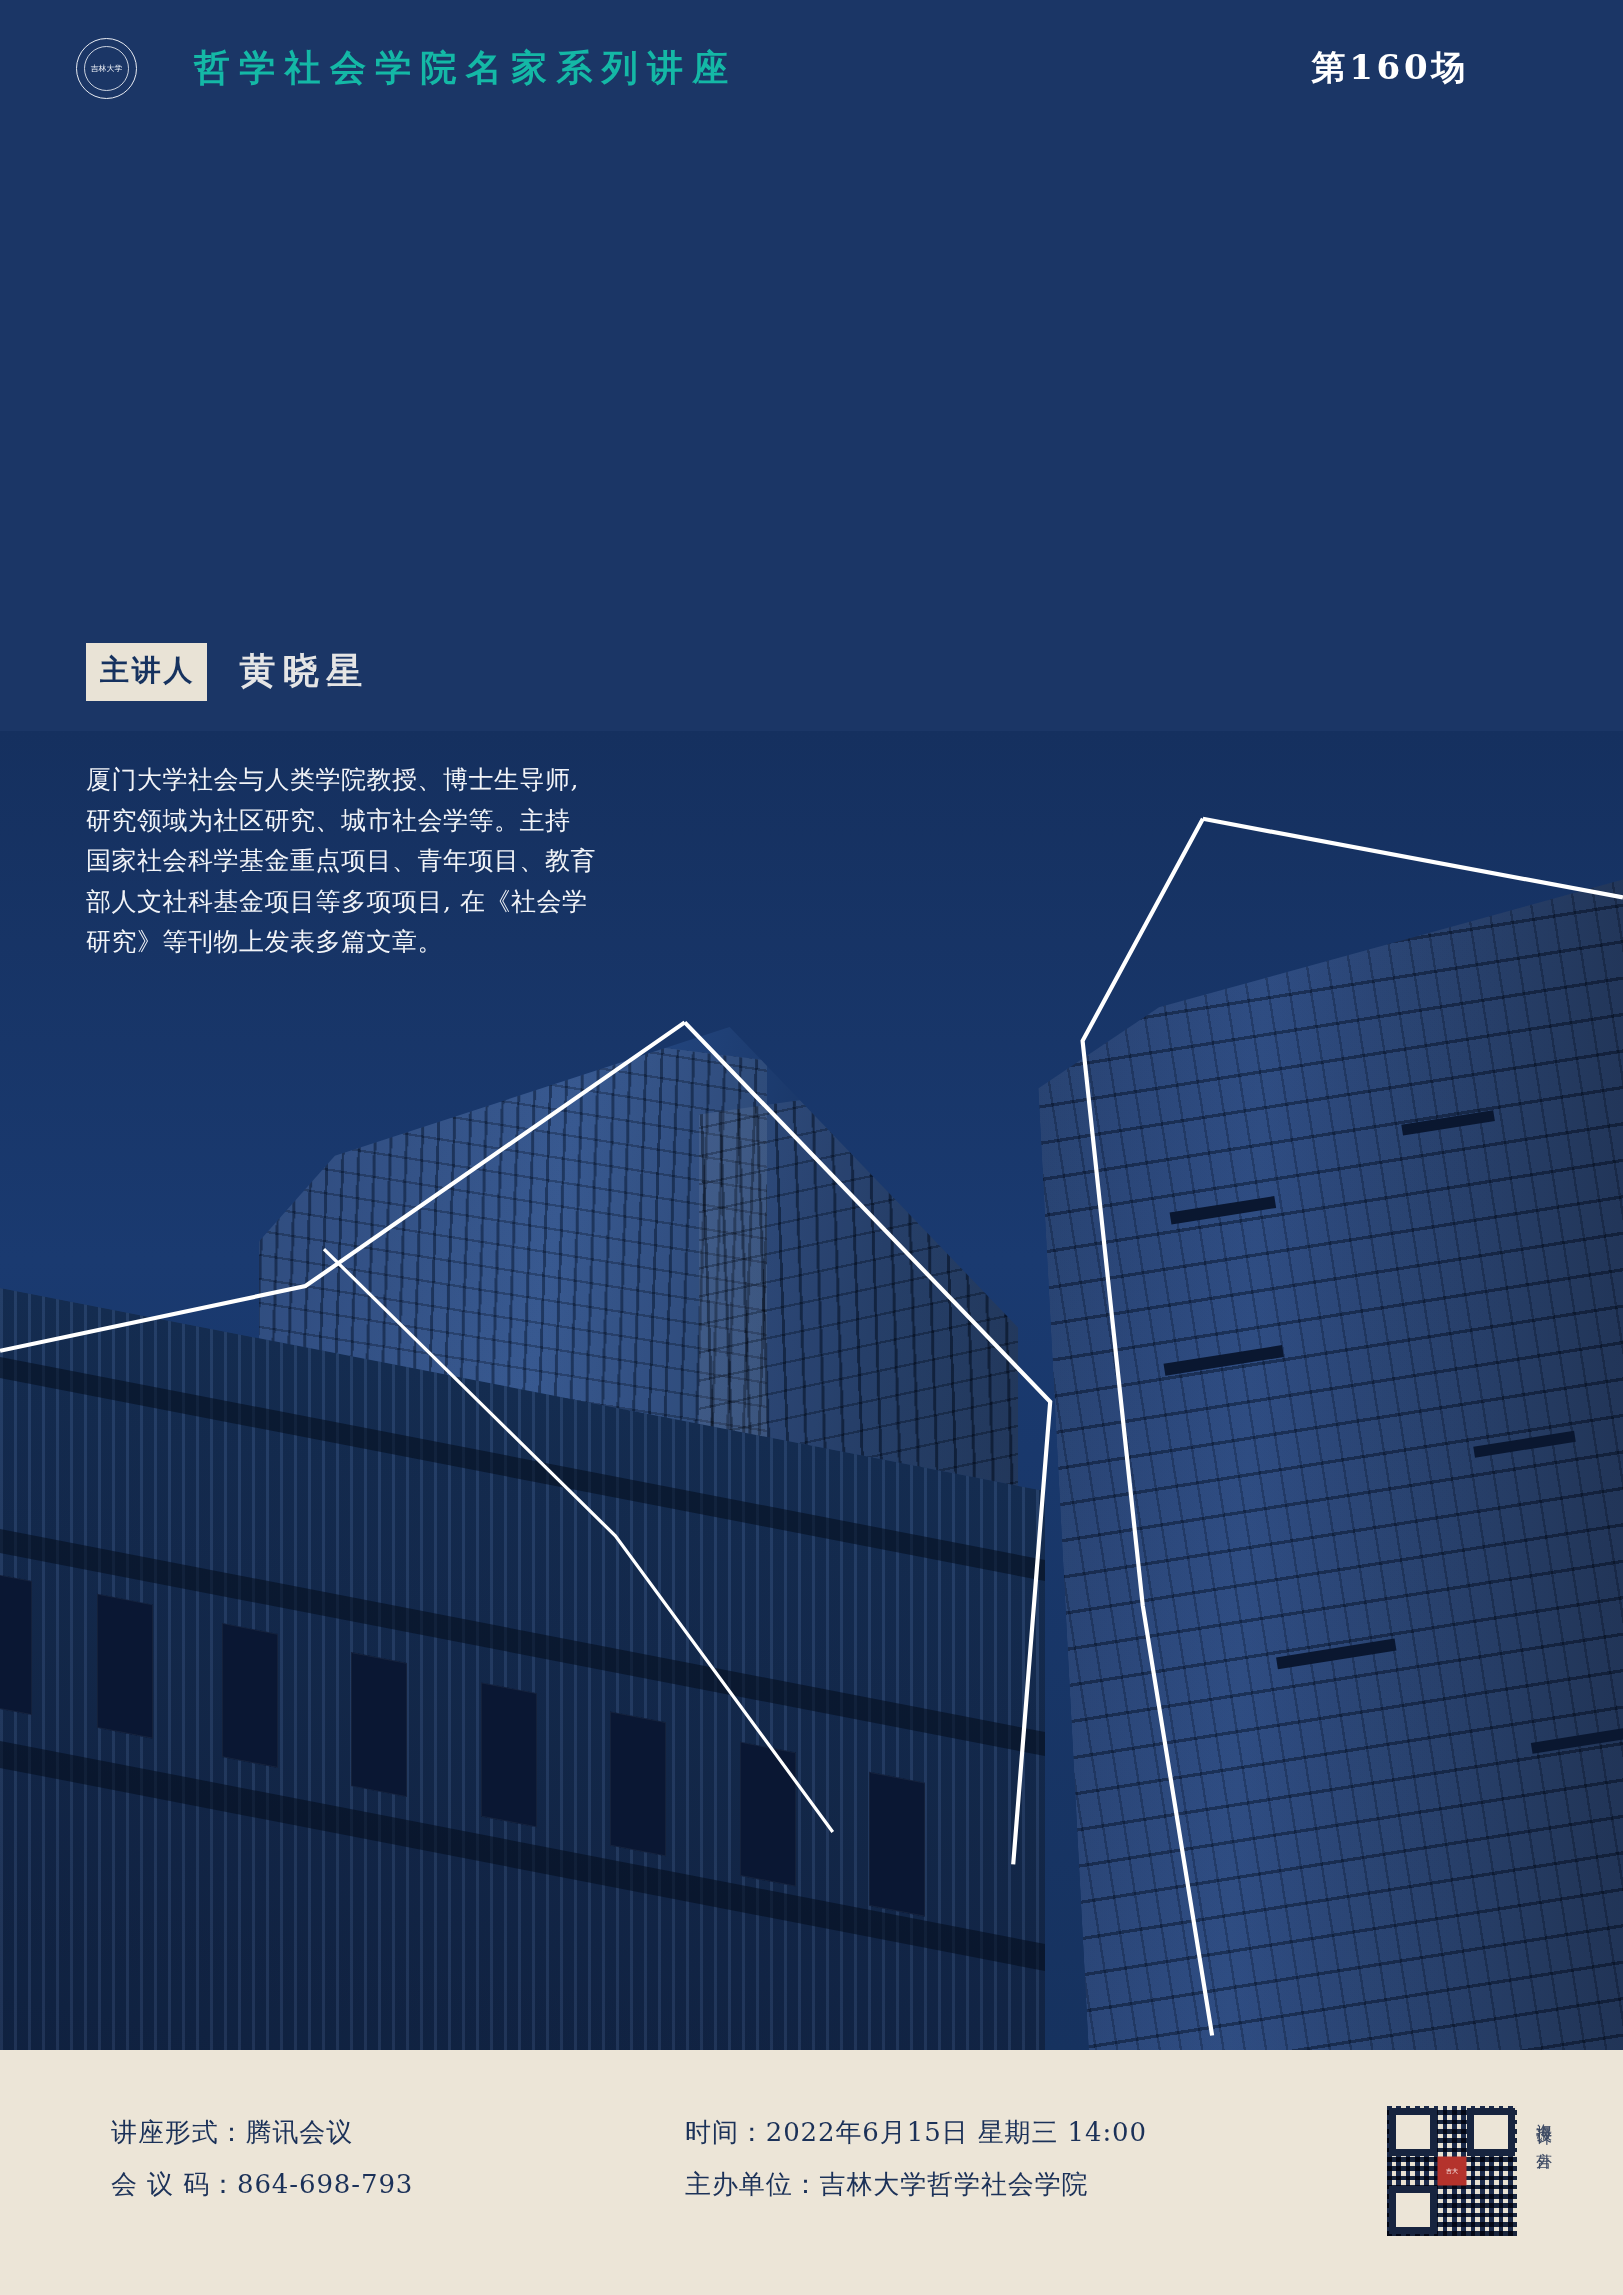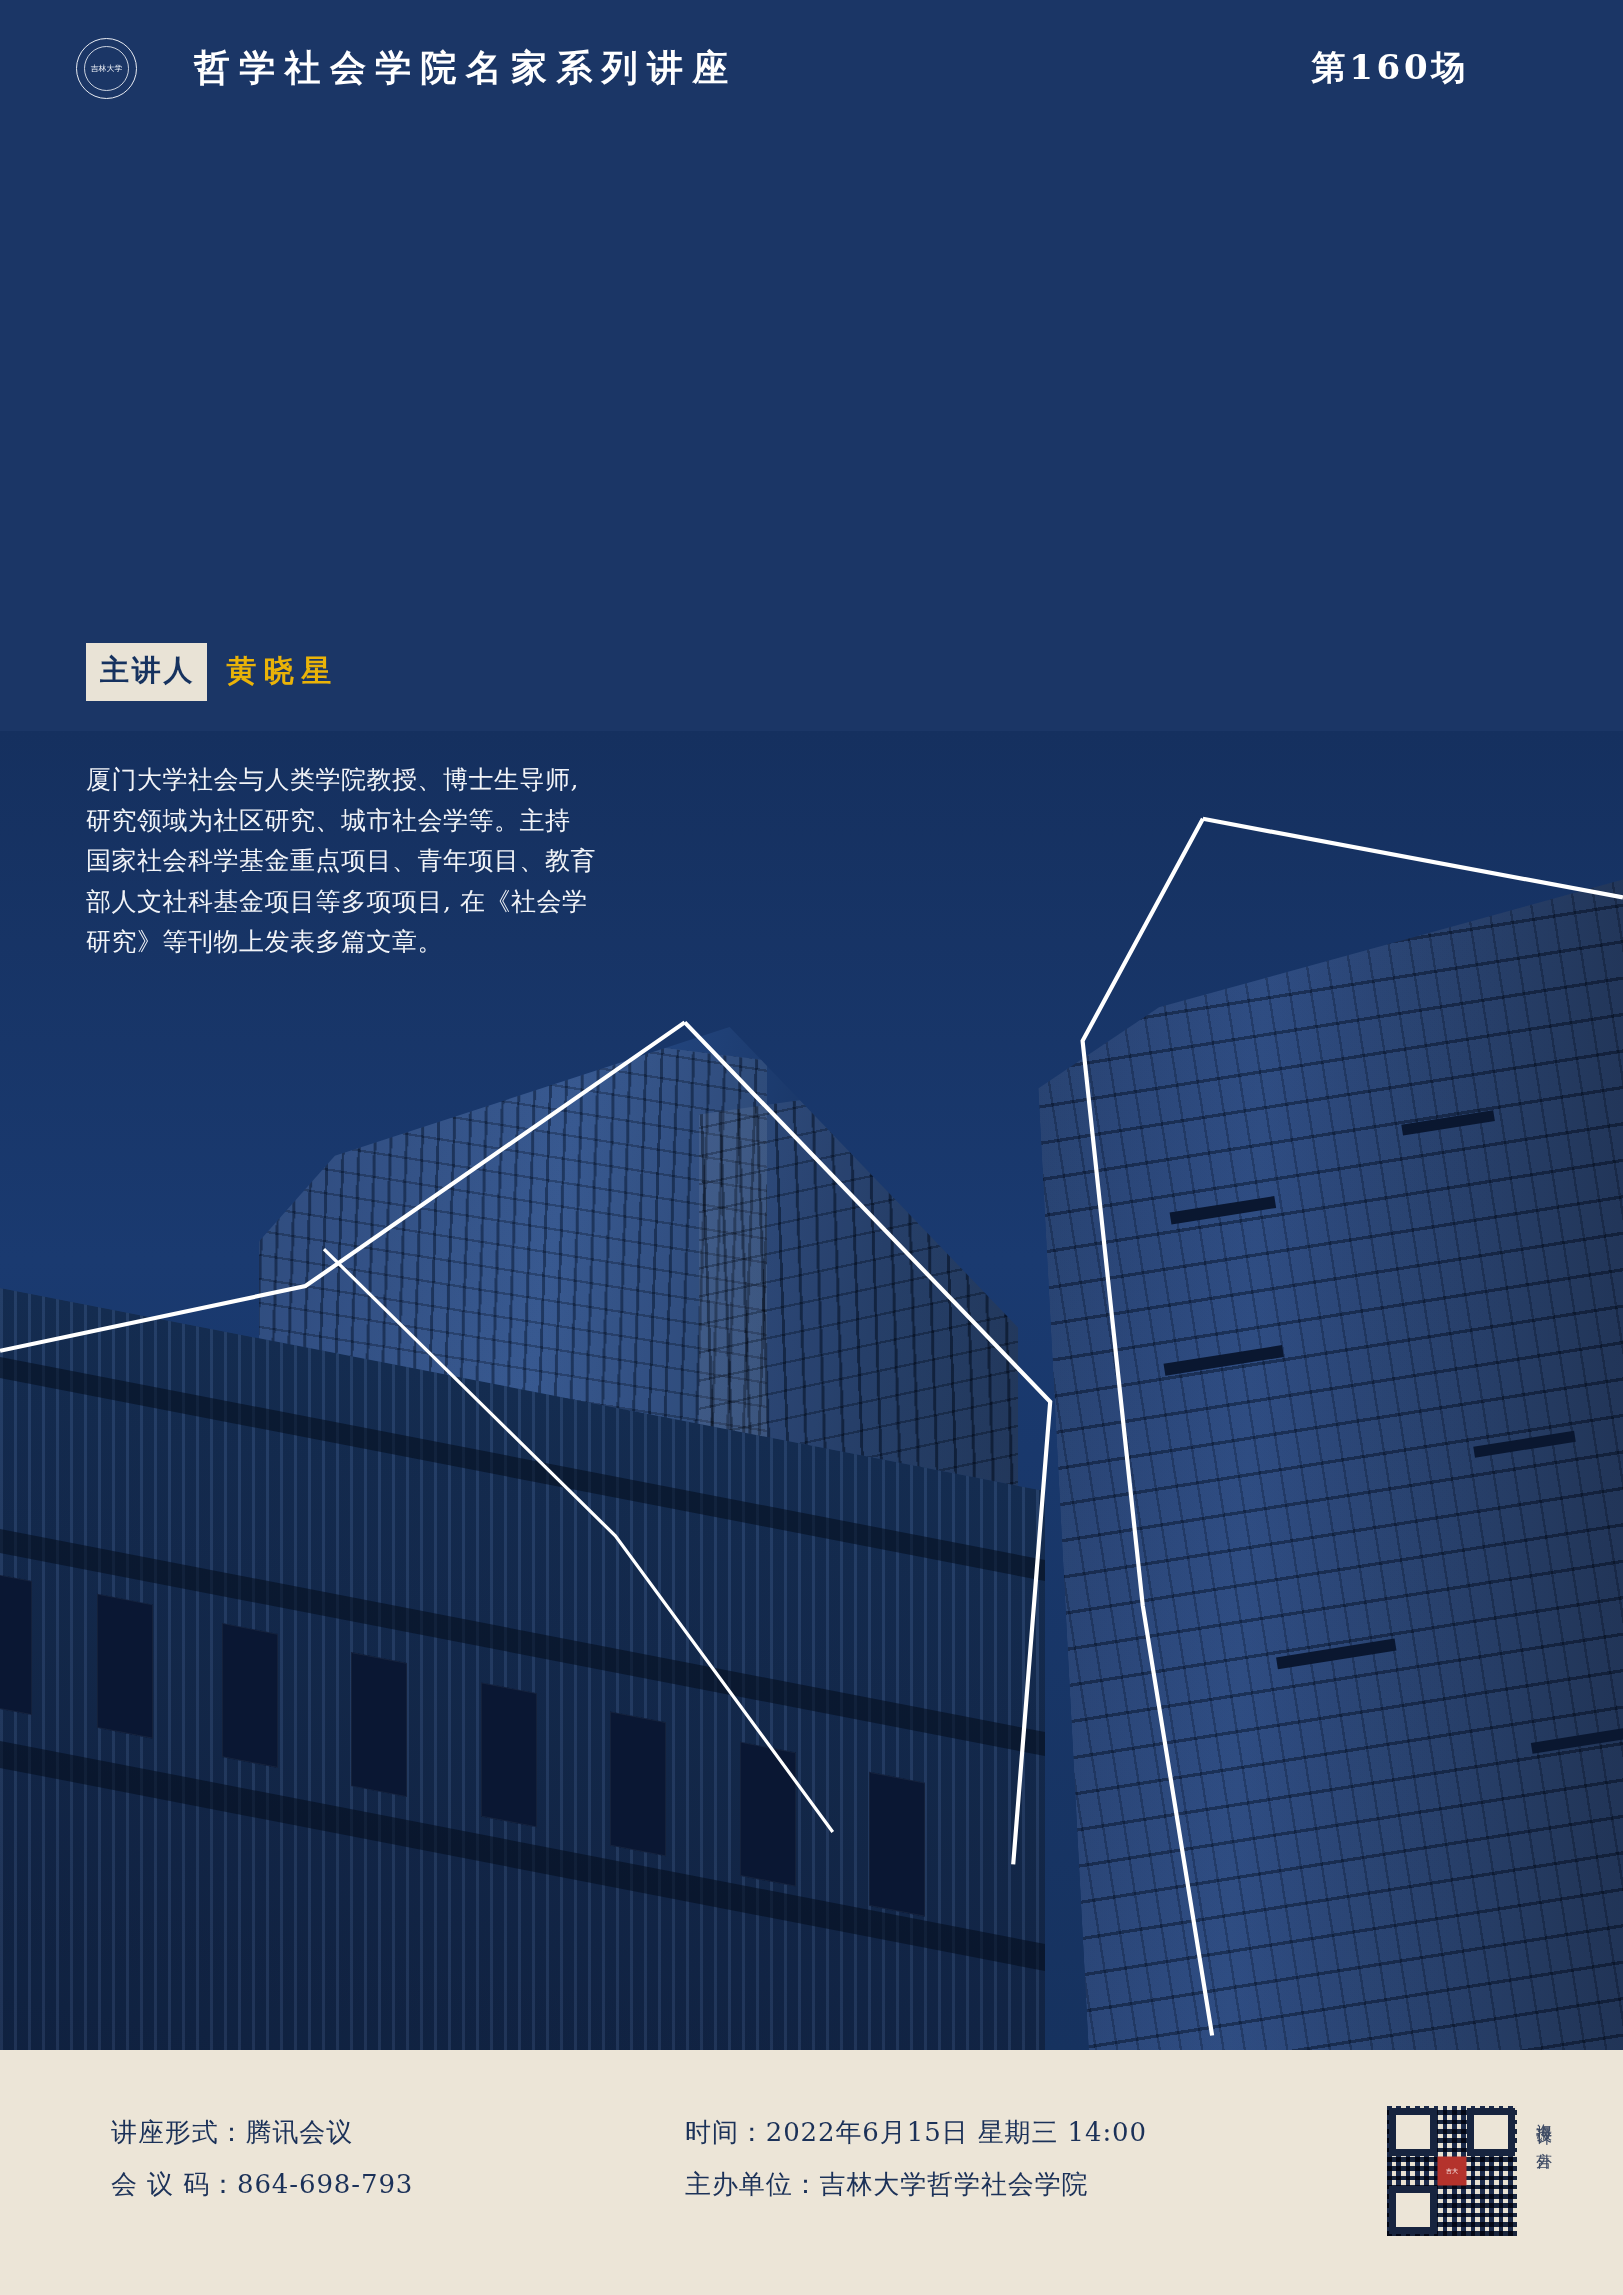--- a/index.html
+++ b/index.html
@@ -175,21 +175,21 @@
     line-height: 1.05;
   }
   .header-title {
     position: absolute;
     left: 194px;
     top: 15.7px;
     font-family: "DejaVu Serif", serif;
     font-weight: bold;
     font-size: 36px;
     letter-spacing: 9.3px;
-    color: #ffffff;
+    color: #14b8a6;
     white-space: nowrap;
   }
   .header-episode {
     position: absolute;
     right: 74px;
     top: 16.7px;
     font-family: "DejaVu Serif", serif;
     font-weight: bold;
     font-size: 34px;
     letter-spacing: 3.7px;
@@ -225,25 +225,25 @@
     background: #e9e3d6;
     color: #16325f;
     font-family: "DejaVu Serif", serif;
     font-weight: bold;
     font-size: 29px;
     letter-spacing: 2.8px;
     padding: 8.3px 12px 9.3px 14px;
     white-space: nowrap;
   }
   .speaker-name {
-    margin-left: 19px;
-    color: #eab308;
+    margin-left: 32px;
+    color: #e5e5e5;
     font-family: "DejaVu Serif", serif;
     font-weight: bold;
-    font-size: 30px;
+    font-size: 36px;
     letter-spacing: 7.4px;
     white-space: nowrap;
   }
 
   .speaker-bio {
     position: absolute;
     left: 86px;
     top: 736px;
     width: 597px;
     color: #f2f4f8;

